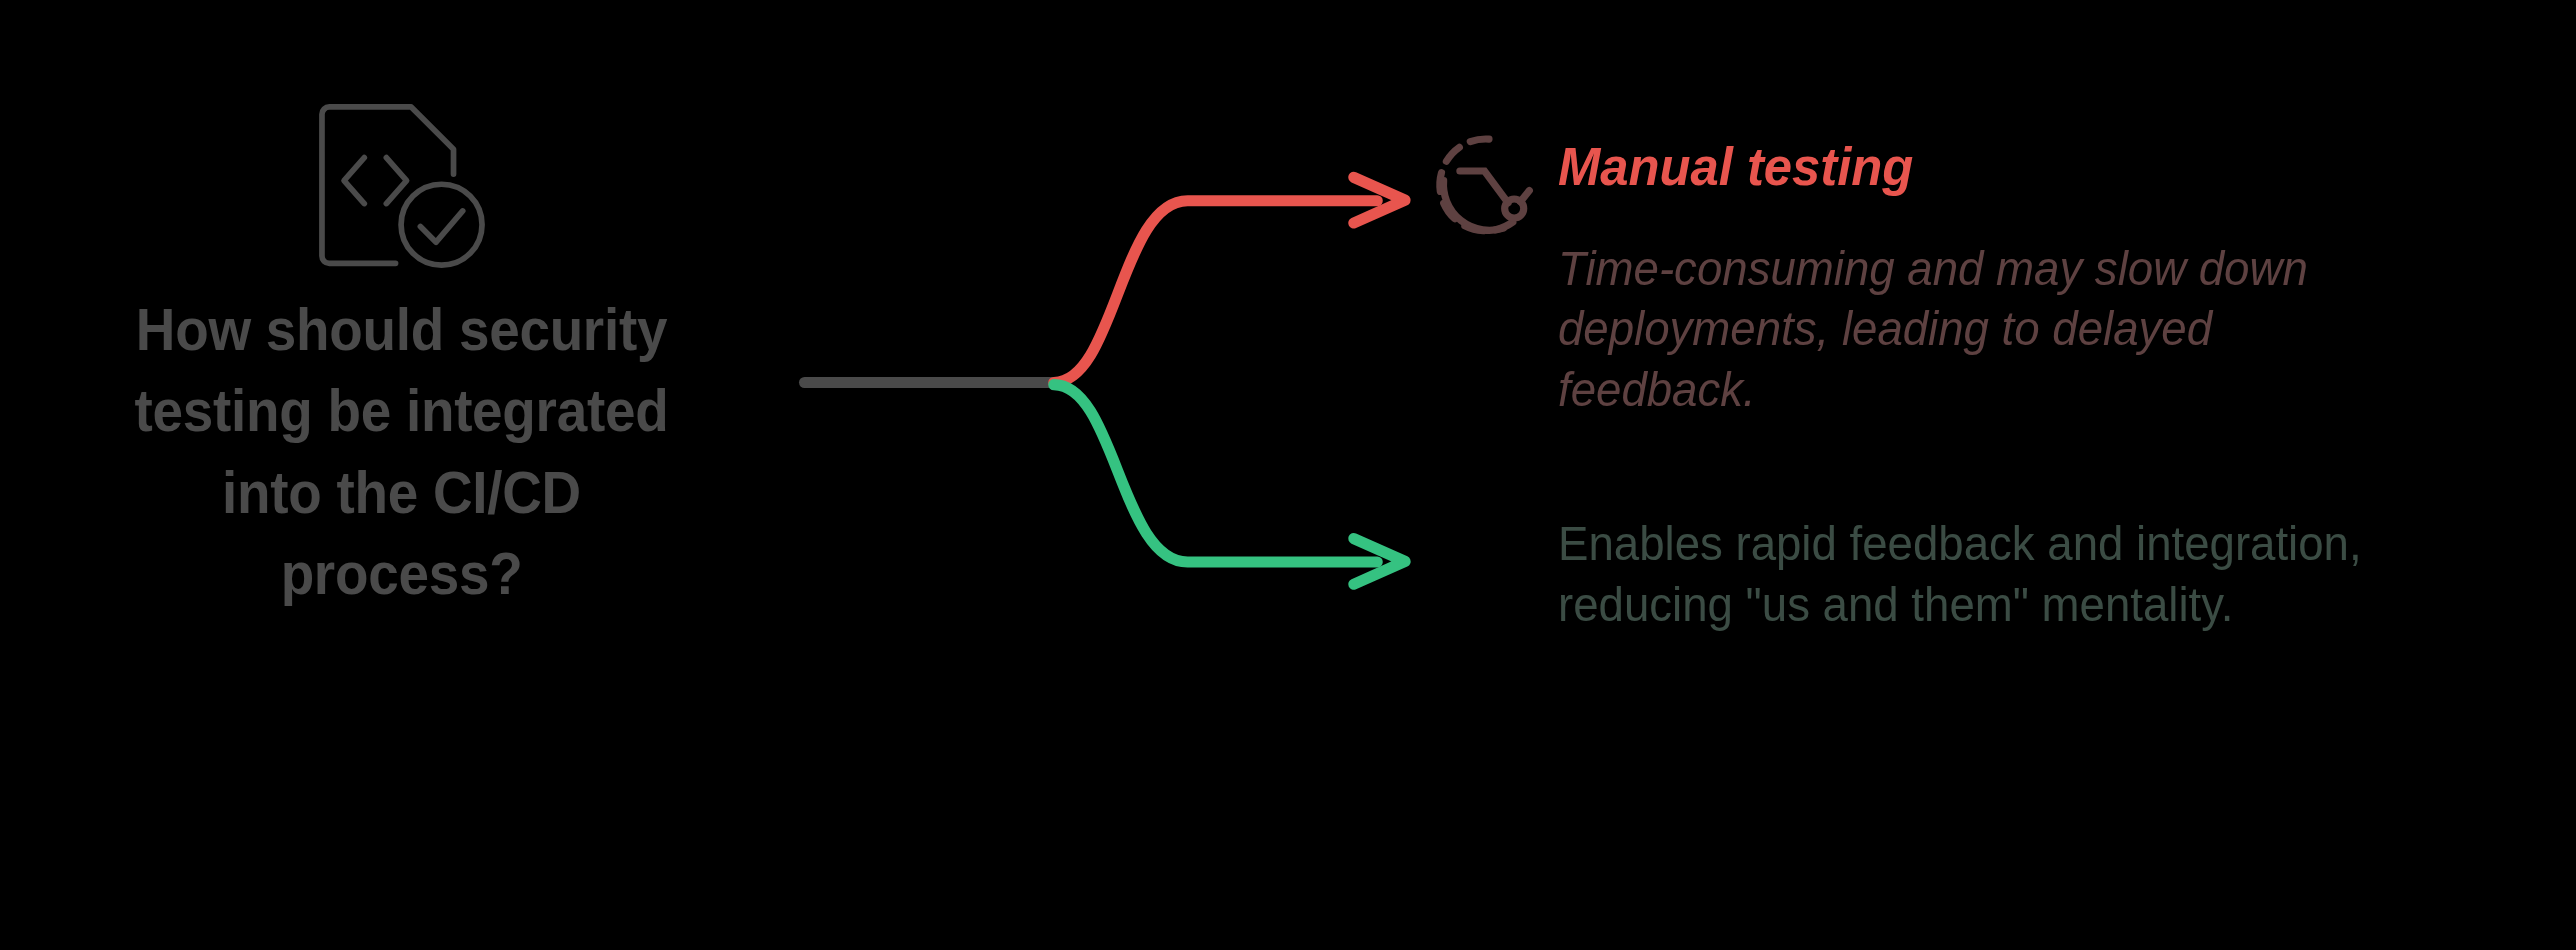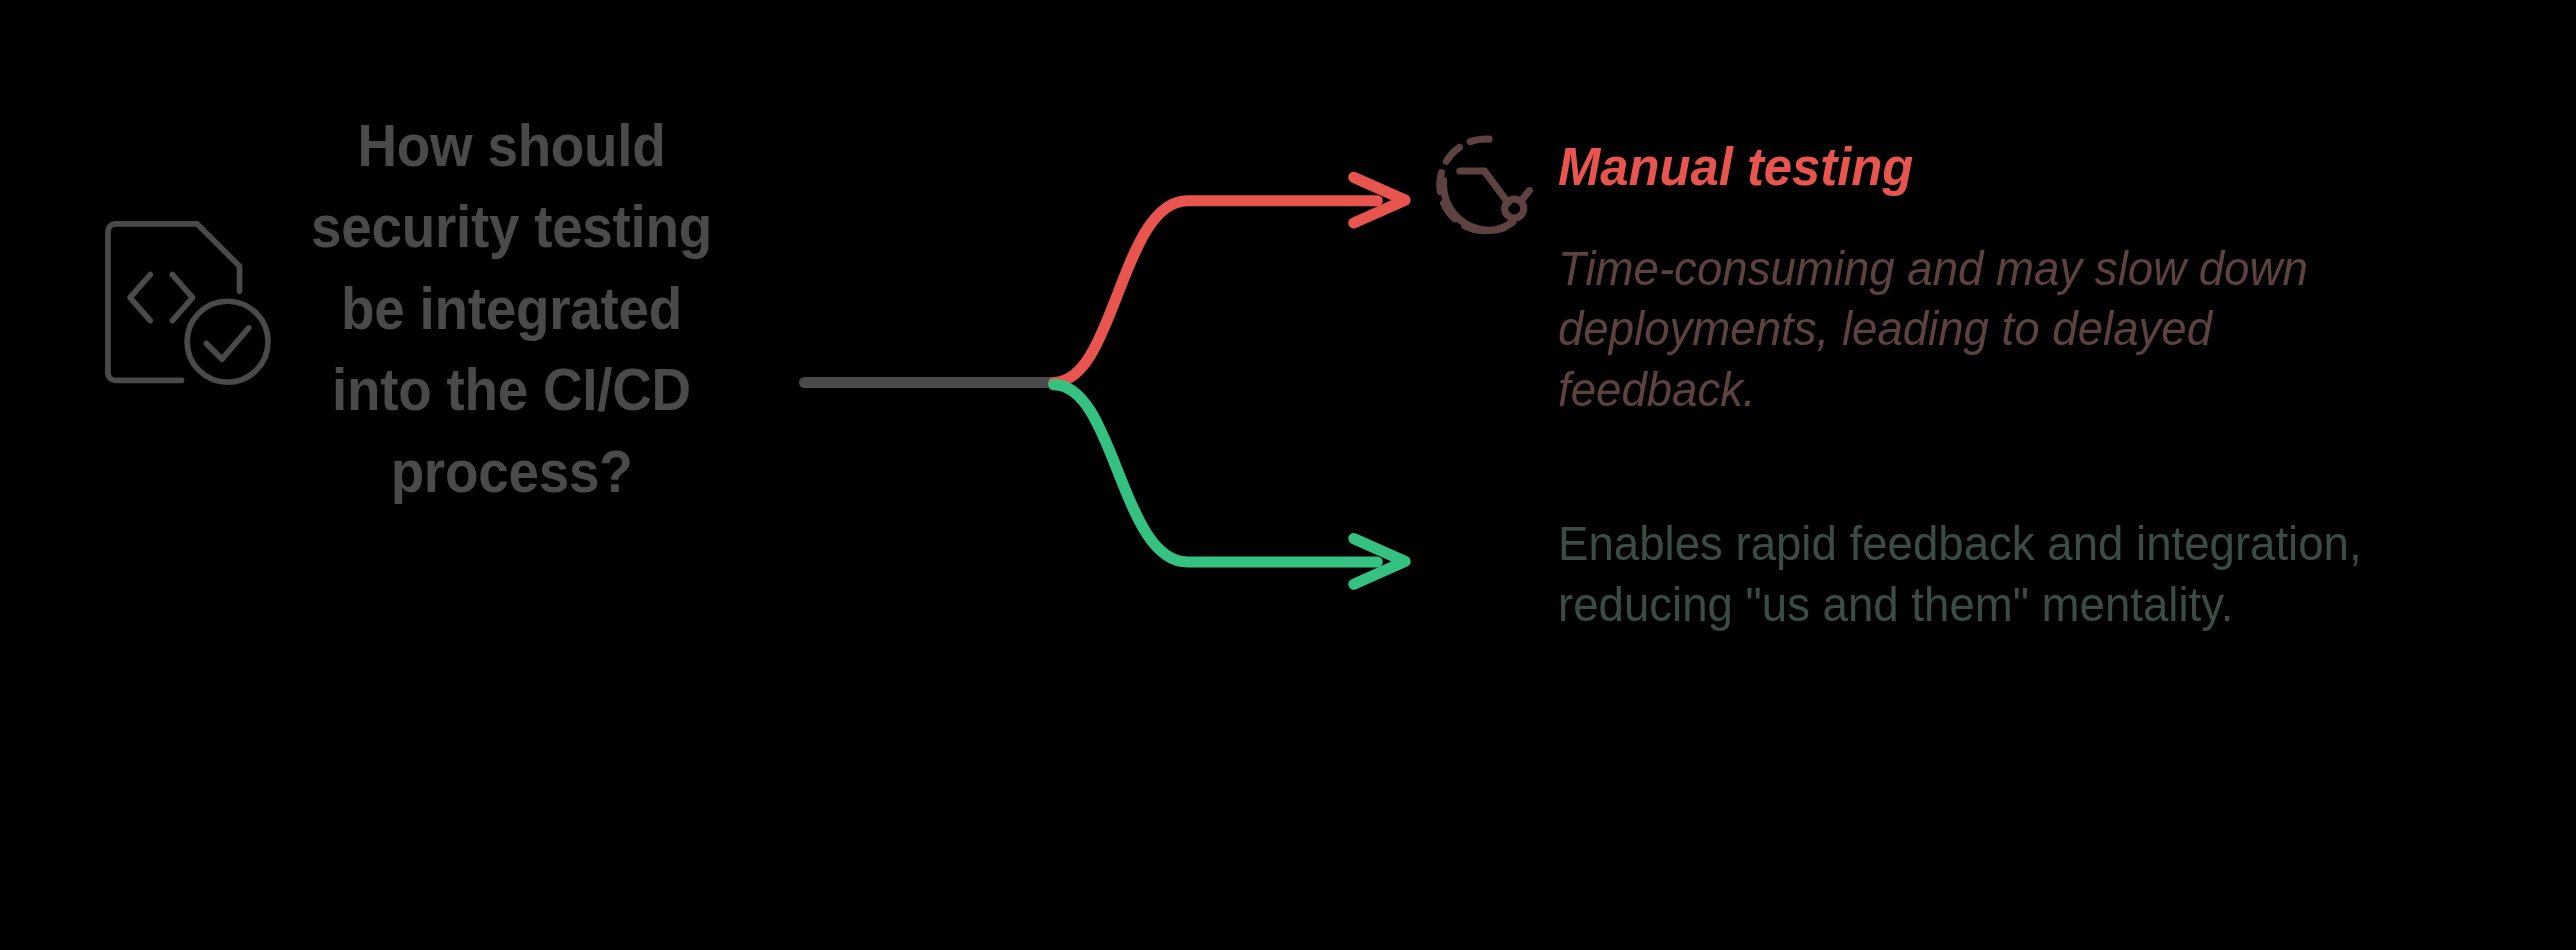--- a/index.html
+++ b/index.html
@@ -11,25 +11,25 @@
     width: 2576px;
     height: 950px;
     position: relative;
     overflow: hidden;
     font-family: "Liberation Sans", "DejaVu Sans", sans-serif;
   }
 
   
   #question-block {
     position: absolute;
-    left: 96px;
+    left: 78px;
     top: 95px;
     width: 647px;
     display: flex;
-    flex-direction: row;
+    flex-direction: column;
     align-items: center;
   }
   #question-icon {
     width: 184px;
     height: 184px;
     display: block;
   }
   #question-title {
     margin-top: 11px;
     width: 647px;

